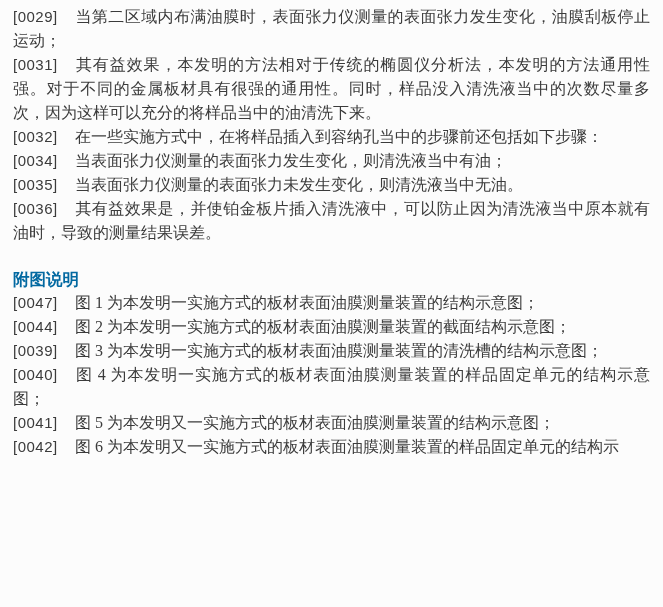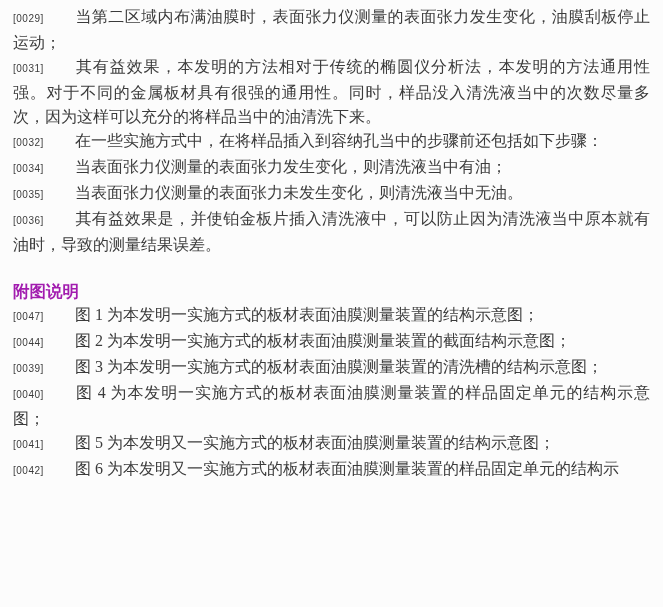--- a/index.html
+++ b/index.html
@@ -25,35 +25,35 @@
   }
   p.para {
     margin: 0;
     text-align: justify;
     text-align-last: left;
   }
   .tag {
     display: inline-block;
     width: 62px;
     font-family: "Liberation Sans", "DejaVu Sans", sans-serif;
-    font-size: 10px;
+    font-size: 15px;
     letter-spacing: 0.5px;
     color: #3b3b3b;
     vertical-align: baseline;
   }
   .txt {
     color: #3b3b3b;
   }
   .section-heading {
     margin: 22px 0 0 0;
     font-family: "Liberation Sans", "DejaVu Sans", sans-serif;
     font-weight: bold;
     font-size: 16.5px;
     line-height: 24px;
-    color: #a21caf;
+    color: #0369a1;
   }
 </style>
 </head>
 <body style="background: rgb(252, 252, 252); color: rgb(59, 59, 59);">
 
 <div class="page">
   <div id="para-list">
       <p class="para"><span class="tag">[0029]</span><span class="txt">当第二区域内布满油膜时，表面张力仪测量的表面张力发生变化，油膜刮板停止运动；</span></p>
       <p class="para"><span class="tag">[0031]</span><span class="txt">其有益效果，本发明的方法相对于传统的椭圆仪分析法，本发明的方法通用性强。对于不同的金属板材具有很强的通用性。同时，样品没入清洗液当中的次数尽量多次，因为这样可以充分的将样品当中的油清洗下来。</span></p>
       <p class="para"><span class="tag">[0032]</span><span class="txt">在一些实施方式中，在将样品插入到容纳孔当中的步骤前还包括如下步骤：</span></p>

